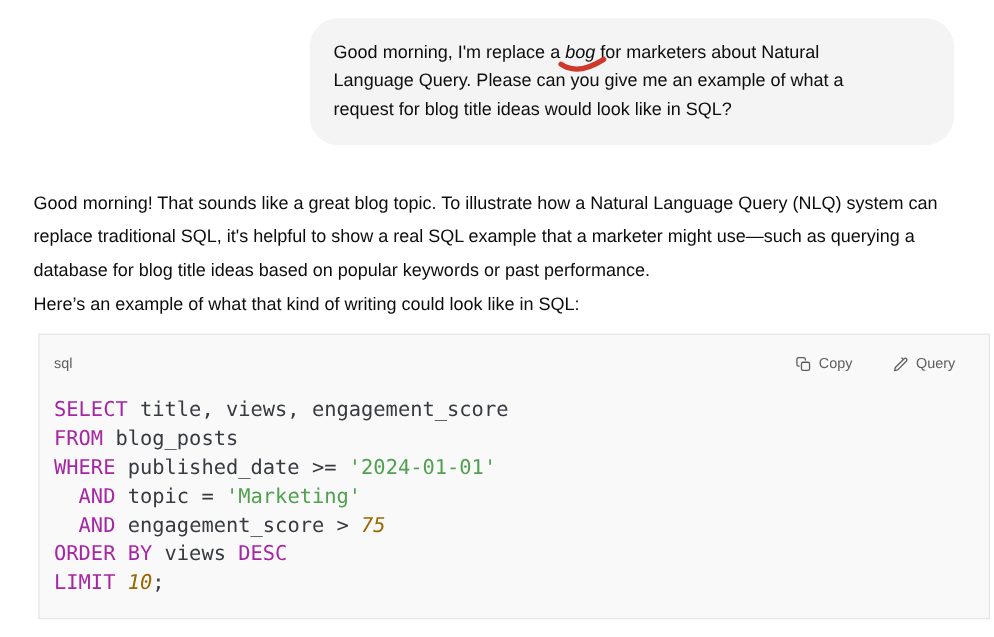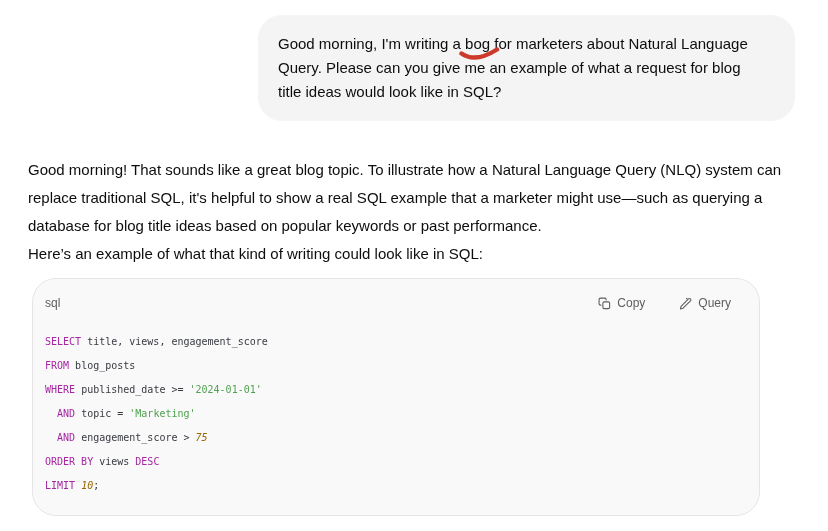--- a/index.html
+++ b/index.html
@@ -23,21 +23,21 @@
     width: 537px;
     min-height: 98px;
     background: var(--bubble-bg, #f4f4f4);
     border-radius: 24px;
     padding: 17px 20px;
     font-size: 15px;
     line-height: 24px;
   }
   .user-bubble p { max-width: 472px; }
 
-  .misspelled { position: relative; white-space: nowrap; }
+  .misspelled { position: relative; white-space: nowrap; font-style: italic; }
   .red-swoosh {
     position: absolute;
     left: -6px;
     bottom: -9px;
     width: 41px;
     height: 15px;
     pointer-events: none;
   }
 
   
@@ -48,24 +48,24 @@
     width: 768px;
     font-size: 15px;
     line-height: 28px;
   }
   .assistant .para1 { margin-bottom: 0; }
   .assistant .para2 { margin-bottom: 10px; }
 
   
   .code-block {
     margin-left: 4px;
-    width: 728px;
+    width: 793px;
     background: var(--code-bg, #f9f9f9);
     border: 1px solid var(--code-border, #e5e5e5);
-    border-radius: 24px;
+    border-radius: 0;
     overflow: hidden;
   }
   .code-header {
     display: flex;
     justify-content: space-between;
     align-items: center;
     padding: 10px 28px 0 12px;
     font-size: 12px;
     color: var(--code-header-text, #5d5d5d);
   }
@@ -81,38 +81,38 @@
     color: var(--code-header-text, #5d5d5d);
     cursor: pointer;
     padding: 2px 0;
   }
   .code-action svg { display: block; }
 
   pre.code {
     margin: 0;
     padding: 13px 12px 17px 12px;
     font-family: "DejaVu Sans Mono", "Liberation Mono", monospace;
-    font-size: 10px;
+    font-size: 17px;
     line-height: 24px;
     color: var(--code-plain, #383a42);
     white-space: pre;
   }
   .tok-keyword { color: var(--kw, #a626a4); }
   .tok-string  { color: var(--str, #50a14f); }
   .tok-number  { color: var(--num, #986801); font-style: italic; }
   .tok-plain   { color: var(--code-plain, #383a42); }
 </style>
 </head>
 <body>
 
 <div class="page">
 
   <div class="user-row">
     <div class="user-bubble">
-      <p><span>Good morning, I'm writing a </span><span class="misspelled"><span>bog</span><svg class="red-swoosh" viewBox="0 0 41 15" fill="none" xmlns="http://www.w3.org/2000/svg">
+      <p><span>Good morning, I'm replace a </span><span class="misspelled"><span>bog</span><svg class="red-swoosh" viewBox="0 0 41 15" fill="none" xmlns="http://www.w3.org/2000/svg">
               <path d="M2.5 7.5 C 11 13.5, 23 13, 38 3.5" stroke="var(--red, #cd392b)" stroke-width="4.4" stroke-linecap="round"></path>
             </svg></span><span> for marketers about Natural Language Query. Please can you give me an example of what a request for blog title ideas would look like in SQL?</span></p>
     </div>
   </div>
 
   <div class="assistant">
     <p class="para1">Good morning! That sounds like a great blog topic. To illustrate how a Natural Language Query (NLQ) system can replace traditional SQL, it's helpful to show a real SQL example that a marketer might use—such as querying a database for blog title ideas based on popular keywords or past performance.</p>
     <p class="para2">Here’s an example of what that kind of writing could look like in SQL:</p>
 
     <div class="code-block">

